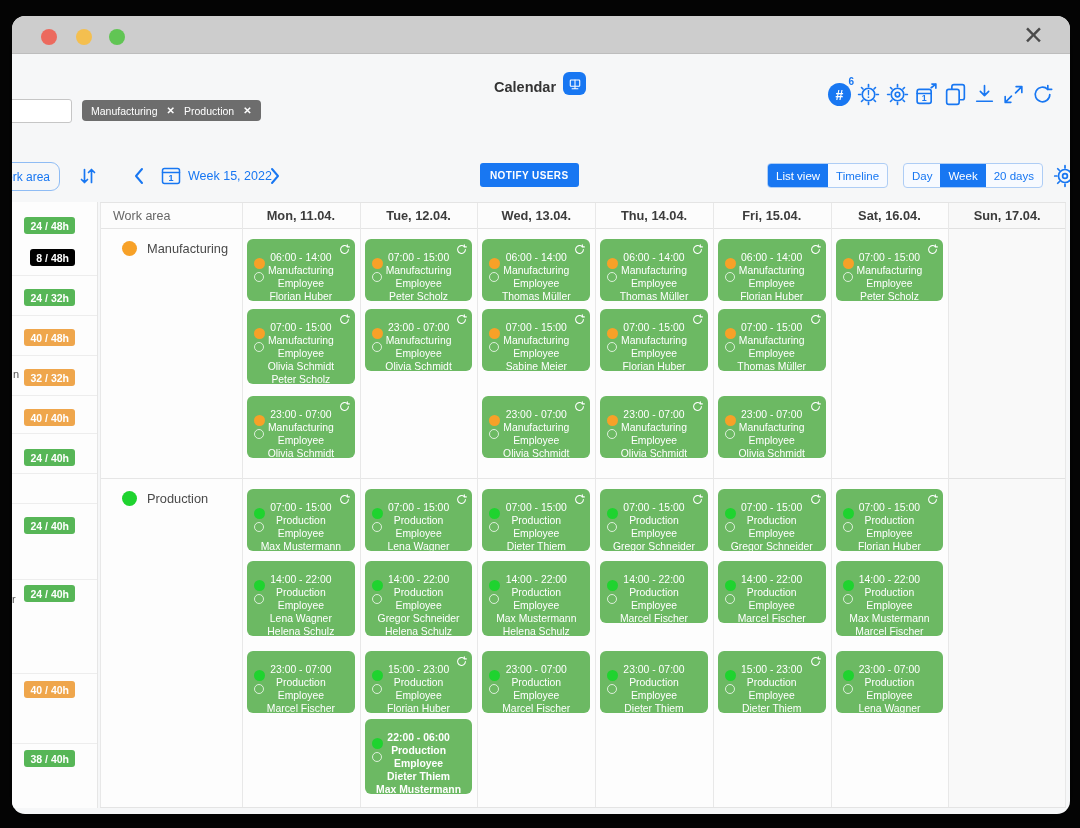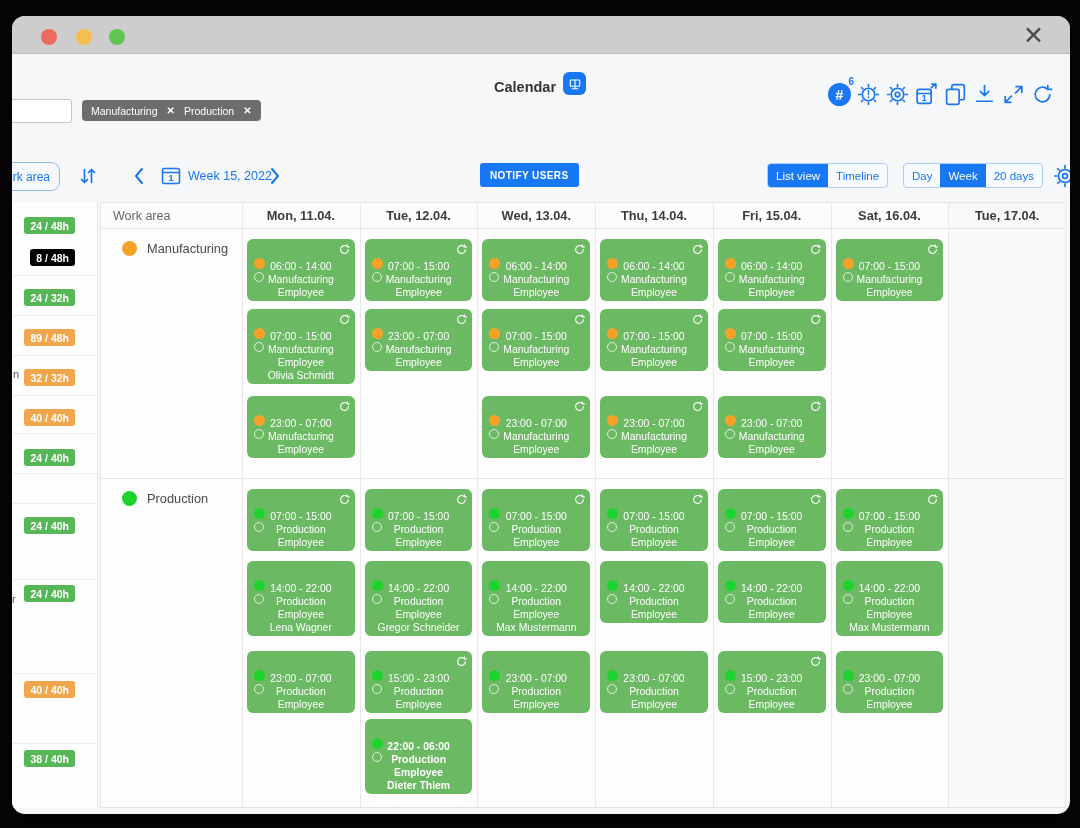--- a/index.html
+++ b/index.html
@@ -61,21 +61,21 @@
   .cal-header .day{font-size:12.8px;font-weight:700;color:#3C3C3C;text-align:center;}
   .section{display:flex;position:relative;}
   .section-0{height:250px;border-bottom:1px solid #E6E6E6;}
   .section-1{height:329px;}
   .sec-label{width:142px;flex:none;display:flex;align-items:center;gap:10px;padding:11px 0 0 22px;align-items:flex-start;}
   .sec-dot{width:15px;height:15px;border-radius:50%;flex:none;margin-top:1px;}
   .sec-name{font-size:12.8px;color:#4A4A4A;line-height:17px;}
   .sec-days{flex:1;position:relative;}
   .shift-row{position:absolute;left:0;width:100%;display:grid;grid-template-columns:repeat(7,1fr);}
   .shift-card{margin:0 5px;background:#6CB963;border-radius:6px;color:#fff;font-size:10.4px;line-height:13px;
-              text-align:center;padding-top:21px;position:relative;cursor:pointer;}
+              text-align:center;padding-top:12px;position:relative;cursor:pointer;}
   .shift-card.h4{height:62px;} .shift-card.h5{height:75px;}
   .card-dot{position:absolute;left:7px;top:19px;width:11px;height:11px;border-radius:50%;}
   .card-ring{position:absolute;left:7px;top:33px;width:10px;height:10px;border:1.5px solid rgba(255,255,255,.75);border-radius:50%;}
   .card-recur{position:absolute;right:4px;top:4px;}
   .vlines{position:absolute;left:0;top:0;width:100%;height:100%;pointer-events:none;}
   .vline{position:absolute;top:0;width:1px;height:100%;background:#E8E8E8;}
   .sun-tint{position:absolute;top:0;height:100%;background:rgba(0,0,0,0.015);}
 </style>
 </head>
 <body>
@@ -219,42 +219,42 @@
         <div class="emp-div" style="top: 193px;"></div>
         <div class="emp-div" style="top: 231px;"></div>
         <div class="emp-div" style="top: 271px;"></div>
         <div class="emp-div" style="top: 301px;"></div>
         <div class="emp-div" style="top: 377px;"></div>
         <div class="emp-div" style="top: 471px;"></div>
         <div class="emp-div" style="top: 541px;"></div>
         <div class="hour-badge" style="top: 15px; background: rgb(87, 182, 87);">24 / 48h</div>
         <div class="hour-badge" style="top: 47px; background: #000000;">8 / 48h</div>
         <div class="hour-badge" style="top: 87px; background: rgb(87, 182, 87);">24 / 32h</div>
-        <div class="hour-badge" style="top: 127px; background: rgb(239, 166, 76);">89 / 48h</div>
+        <div class="hour-badge" style="top: 127px; background: rgb(239, 166, 76);">40 / 48h</div>
         <div class="hour-badge" style="top: 167px; background: rgb(239, 166, 76);">32 / 32h</div>
         <div class="hour-badge" style="top: 207px; background: rgb(239, 166, 76);">40 / 40h</div>
         <div class="hour-badge" style="top: 247px; background: rgb(87, 182, 87);">24 / 40h</div>
         <div class="hour-badge" style="top: 315px; background: rgb(87, 182, 87);">24 / 40h</div>
         <div class="hour-badge" style="top: 383px; background: rgb(87, 182, 87);">24 / 40h</div>
         <div class="hour-badge" style="top: 479px; background: rgb(239, 166, 76);">40 / 40h</div>
         <div class="hour-badge" style="top: 548px; background: rgb(87, 182, 87);">38 / 40h</div>
         <span class="name-frag" style="left: 1px; top: 166px;">n</span>
         <span class="name-frag" style="left: 0px; top: 391px;">r</span>
       </div>
 
     <div class="calendar">
       <div class="cal-header" id="cal-header">
         <div class="wa">Work area</div>
       <div class="day">Mon, 11.04.</div>
           <div class="day">Tue, 12.04.</div>
           <div class="day">Wed, 13.04.</div>
           <div class="day">Thu, 14.04.</div>
           <div class="day">Fri, 15.04.</div>
           <div class="day">Sat, 16.04.</div>
-          <div class="day">Tue, 17.04.</div>
+          <div class="day">Sun, 17.04.</div>
         </div>
       <div id="sections">
           <div class="section section-0">
             <div class="sec-label">
               <span class="sec-dot" style="background:#F7A128"></span>
               <span class="sec-name">Manufacturing</span>
             </div>
             <div class="sec-days">
               <div class="shift-row" style="top: 10px;">
                 <div>

